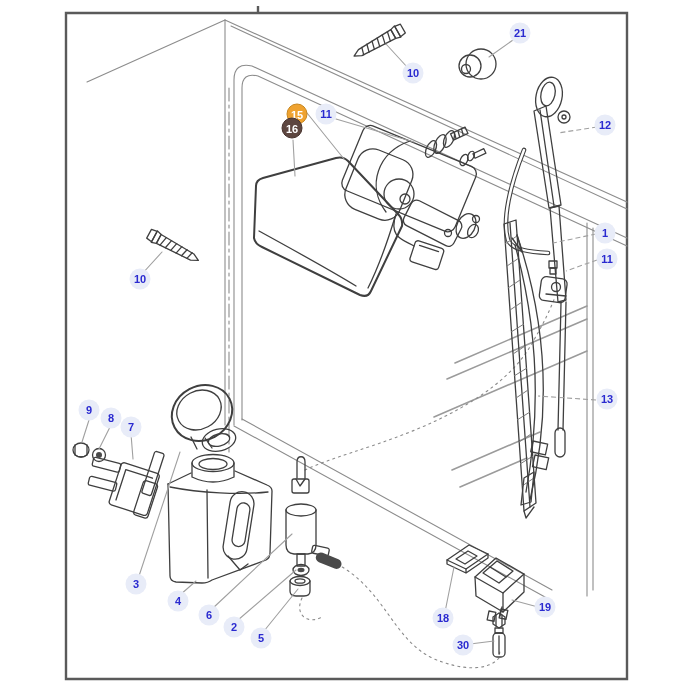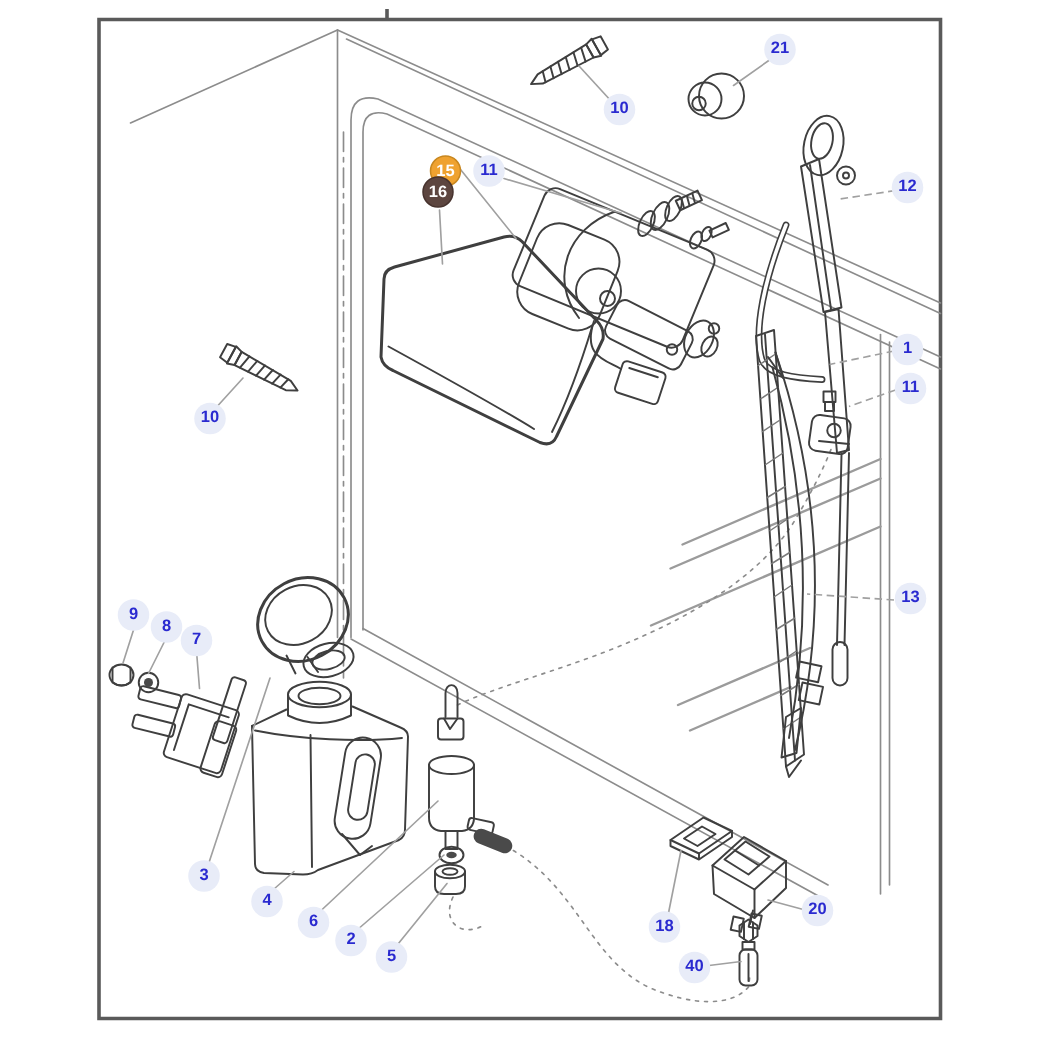--- a/index.html
+++ b/index.html
@@ -286,16 +286,16 @@
 <div class="callout" style="left:140px;top:279px">10</div>
 <div class="callout" style="left:89px;top:410px">9</div>
 <div class="callout" style="left:111px;top:418px">8</div>
 <div class="callout" style="left:131px;top:427px">7</div>
 <div class="callout" style="left:136px;top:584px">3</div>
 <div class="callout" style="left:178px;top:601px">4</div>
 <div class="callout" style="left:209px;top:615px">6</div>
 <div class="callout" style="left:234px;top:627px">2</div>
 <div class="callout" style="left:261px;top:638px">5</div>
 <div class="callout" style="left:443px;top:618px">18</div>
-<div class="callout" style="left:545px;top:607px">20</div>
-<div class="callout" style="left:463px;top:645px">40</div>
+<div class="callout" style="left:545px;top:607px">19</div>
+<div class="callout" style="left:463px;top:645px">30</div>
 
 </div>
 
 </body></html>

